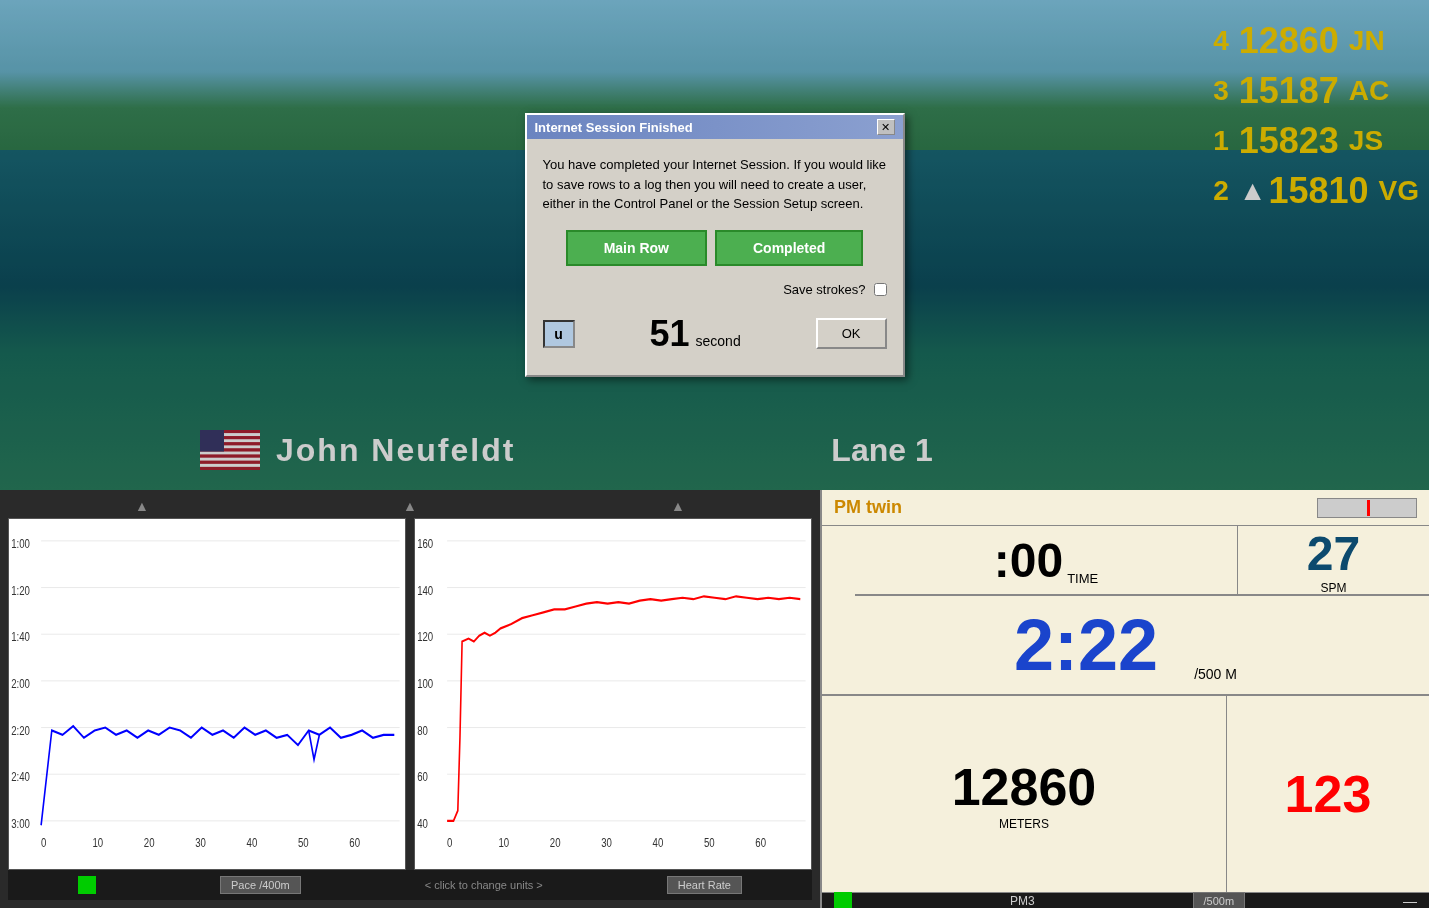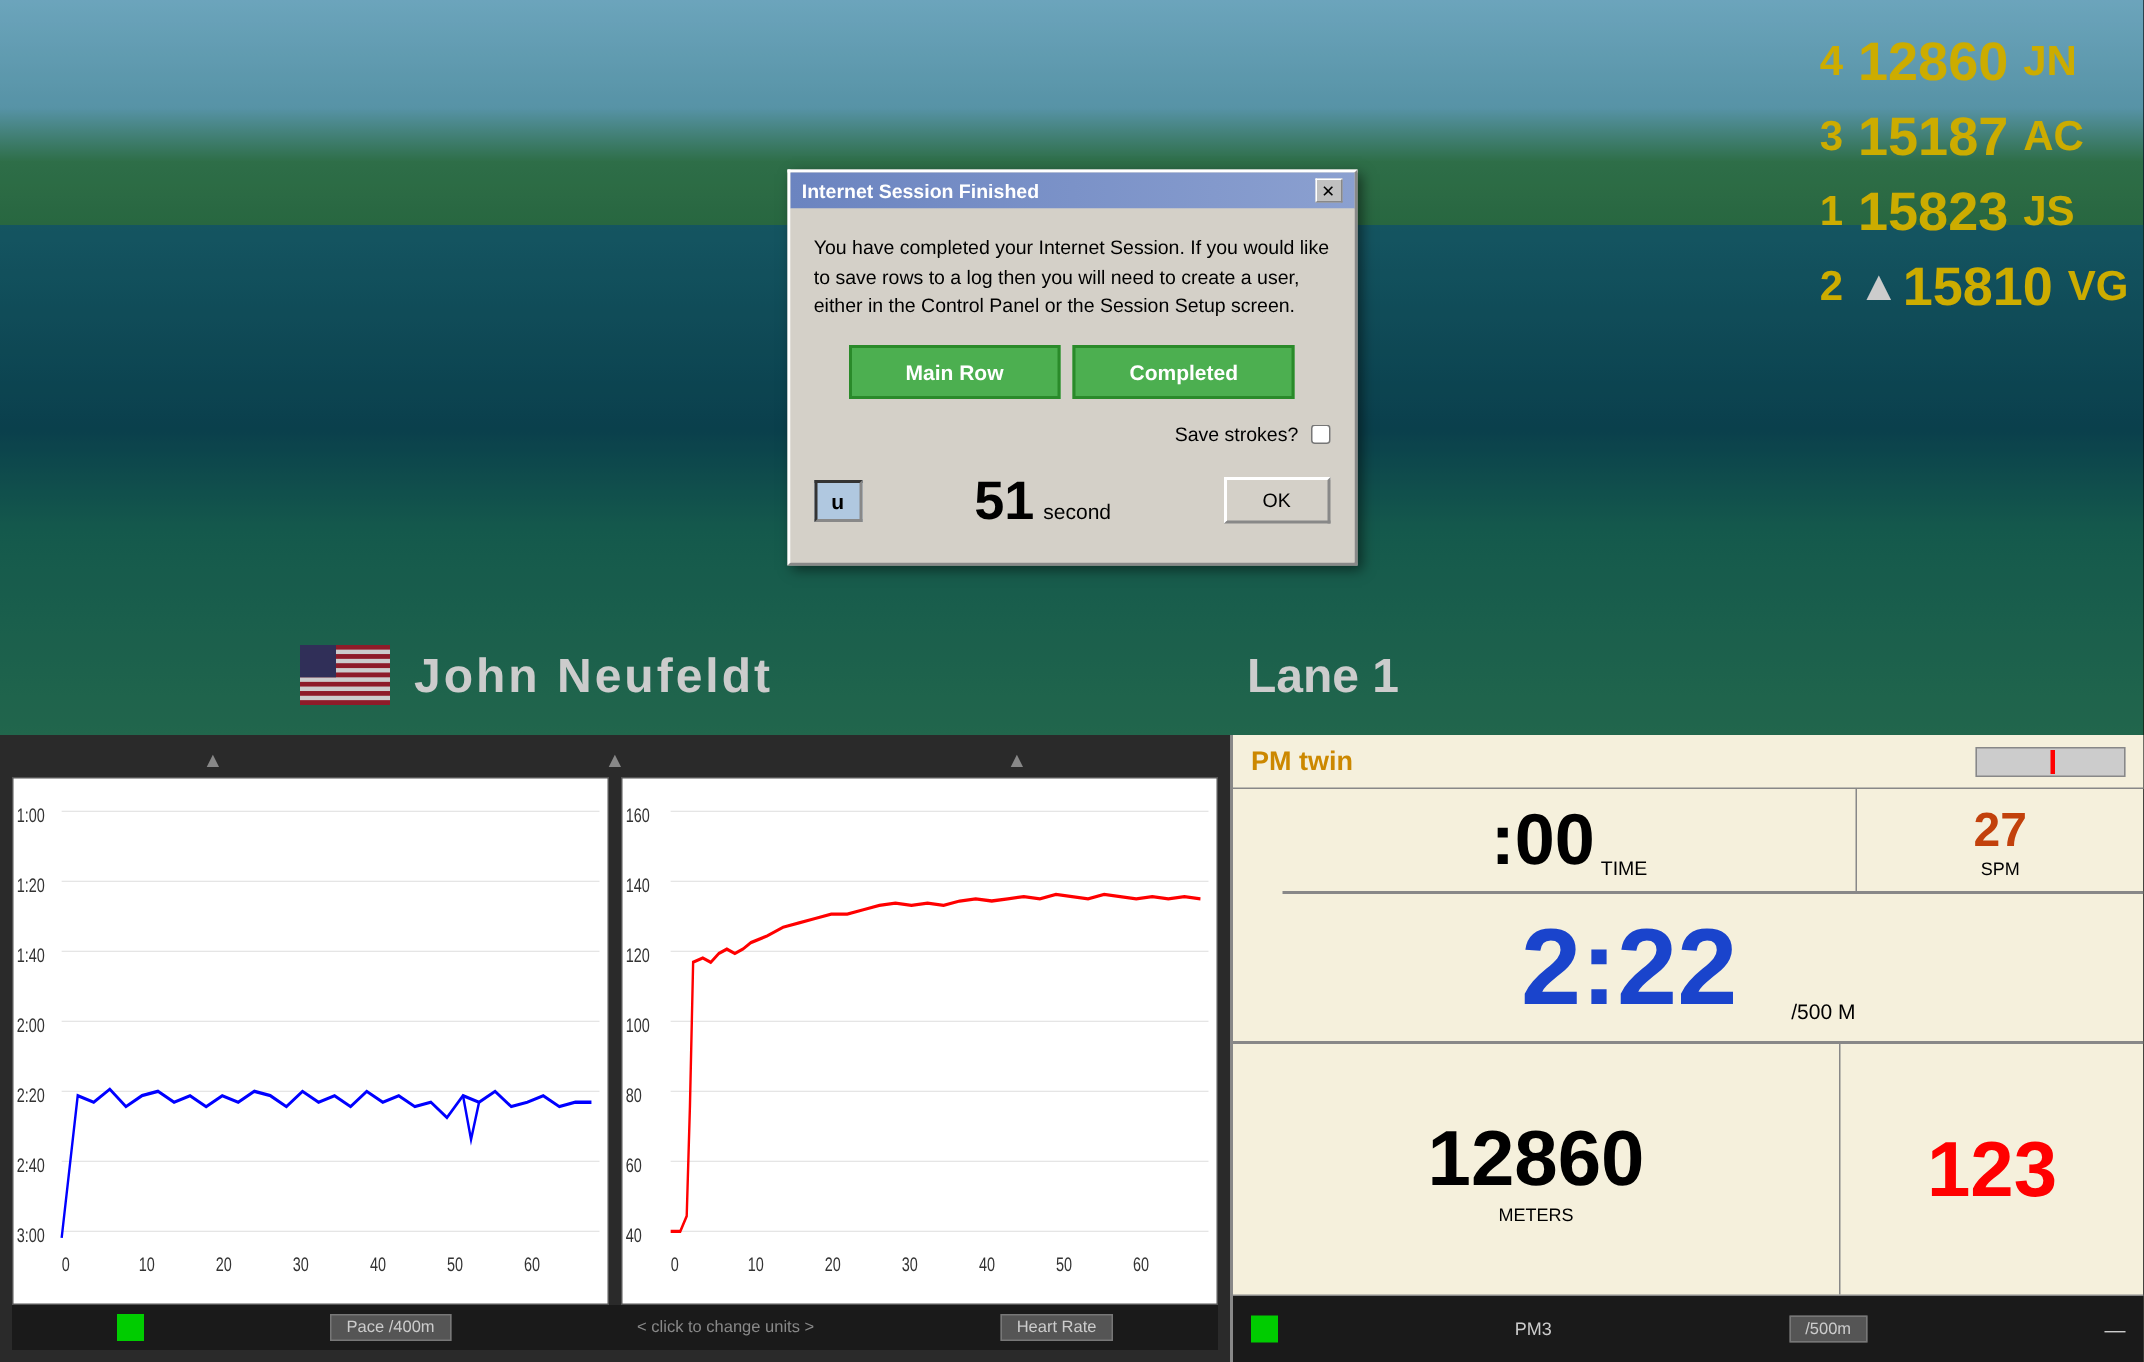--- a/index.html
+++ b/index.html
@@ -339,23 +339,23 @@
       padding-left: 4px;
     }
     .pm-spm-cell {
       flex: 1;
       display: flex;
       flex-direction: column;
       align-items: center;
       justify-content: center;
     }
     .pm-spm-value {
-      font-size: 32px;
-      font-weight: bold;
-      color: #c2410c;
+      font-size: 48px;
+      font-weight: bold;
+      color: #0c4a6e;
     }
     .pm-spm-label {
       font-size: 12px;
       color: #000;
     }
 
     .pm-pace-row {
       display: flex;
       border-bottom: 2px solid #888;
       height: 100px;
@@ -409,21 +409,21 @@
       font-weight: bold;
       color: red;
     }
 
     .pm-footer {
       display: flex;
       align-items: center;
       justify-content: space-between;
       background: #1a1a1a;
       padding: 4px 12px;
-      height: 44px;
+      height: 15px;
     }
     .pm-footer-green {
       background: #00cc00;
       width: 18px;
       height: 18px;
       border: none;
     }
     .pm-footer-label {
       color: #ccc;
       font-size: 12px;

